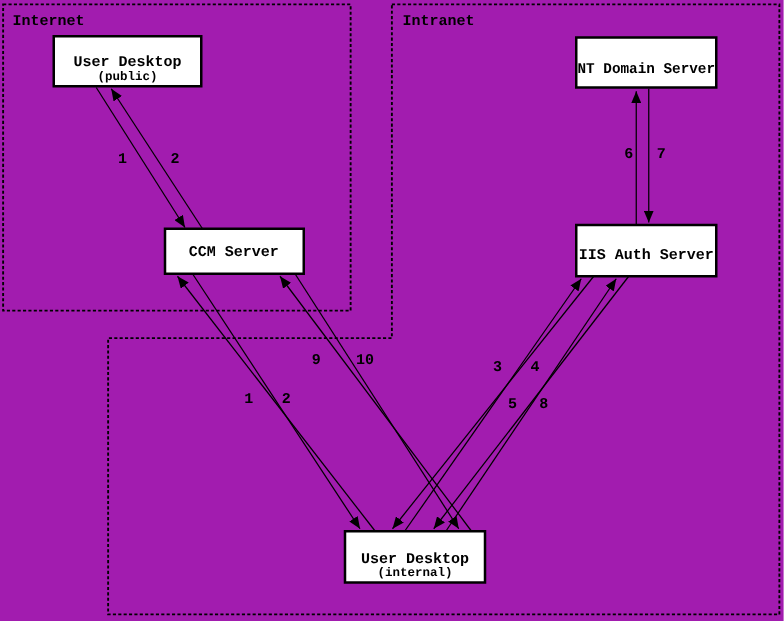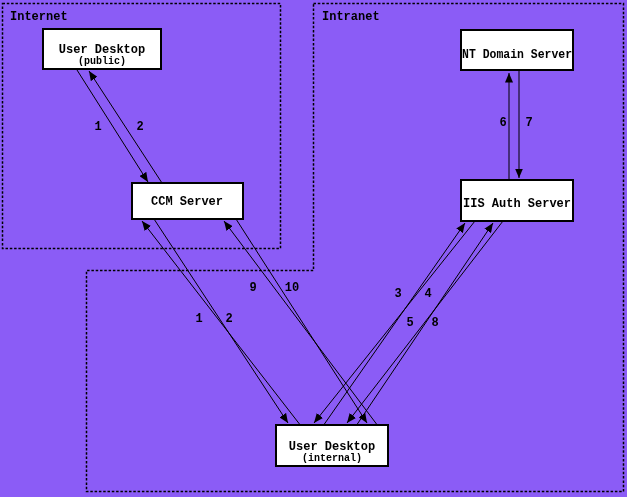--- a/index.html
+++ b/index.html
@@ -1,20 +1,20 @@
 <!DOCTYPE html>
 <html><head>
 <meta charset="utf-8">
 <style>
   html, body { margin: 0; padding: 0; background: #ffffff; }
   .stage {
     position: relative;
     width: 627px;
     height: 497px;
-    background: #8b5cf6;
+    background: #a21caf;
     font-family: "Liberation Mono", "DejaVu Sans Mono", monospace;
     text-decoration: underline;
   }
   svg text {
     font-family: "Liberation Mono", "DejaVu Sans Mono", monospace;
     font-weight: 700;
     fill: #000000;
   }
   .zone-border {
     fill: none;

